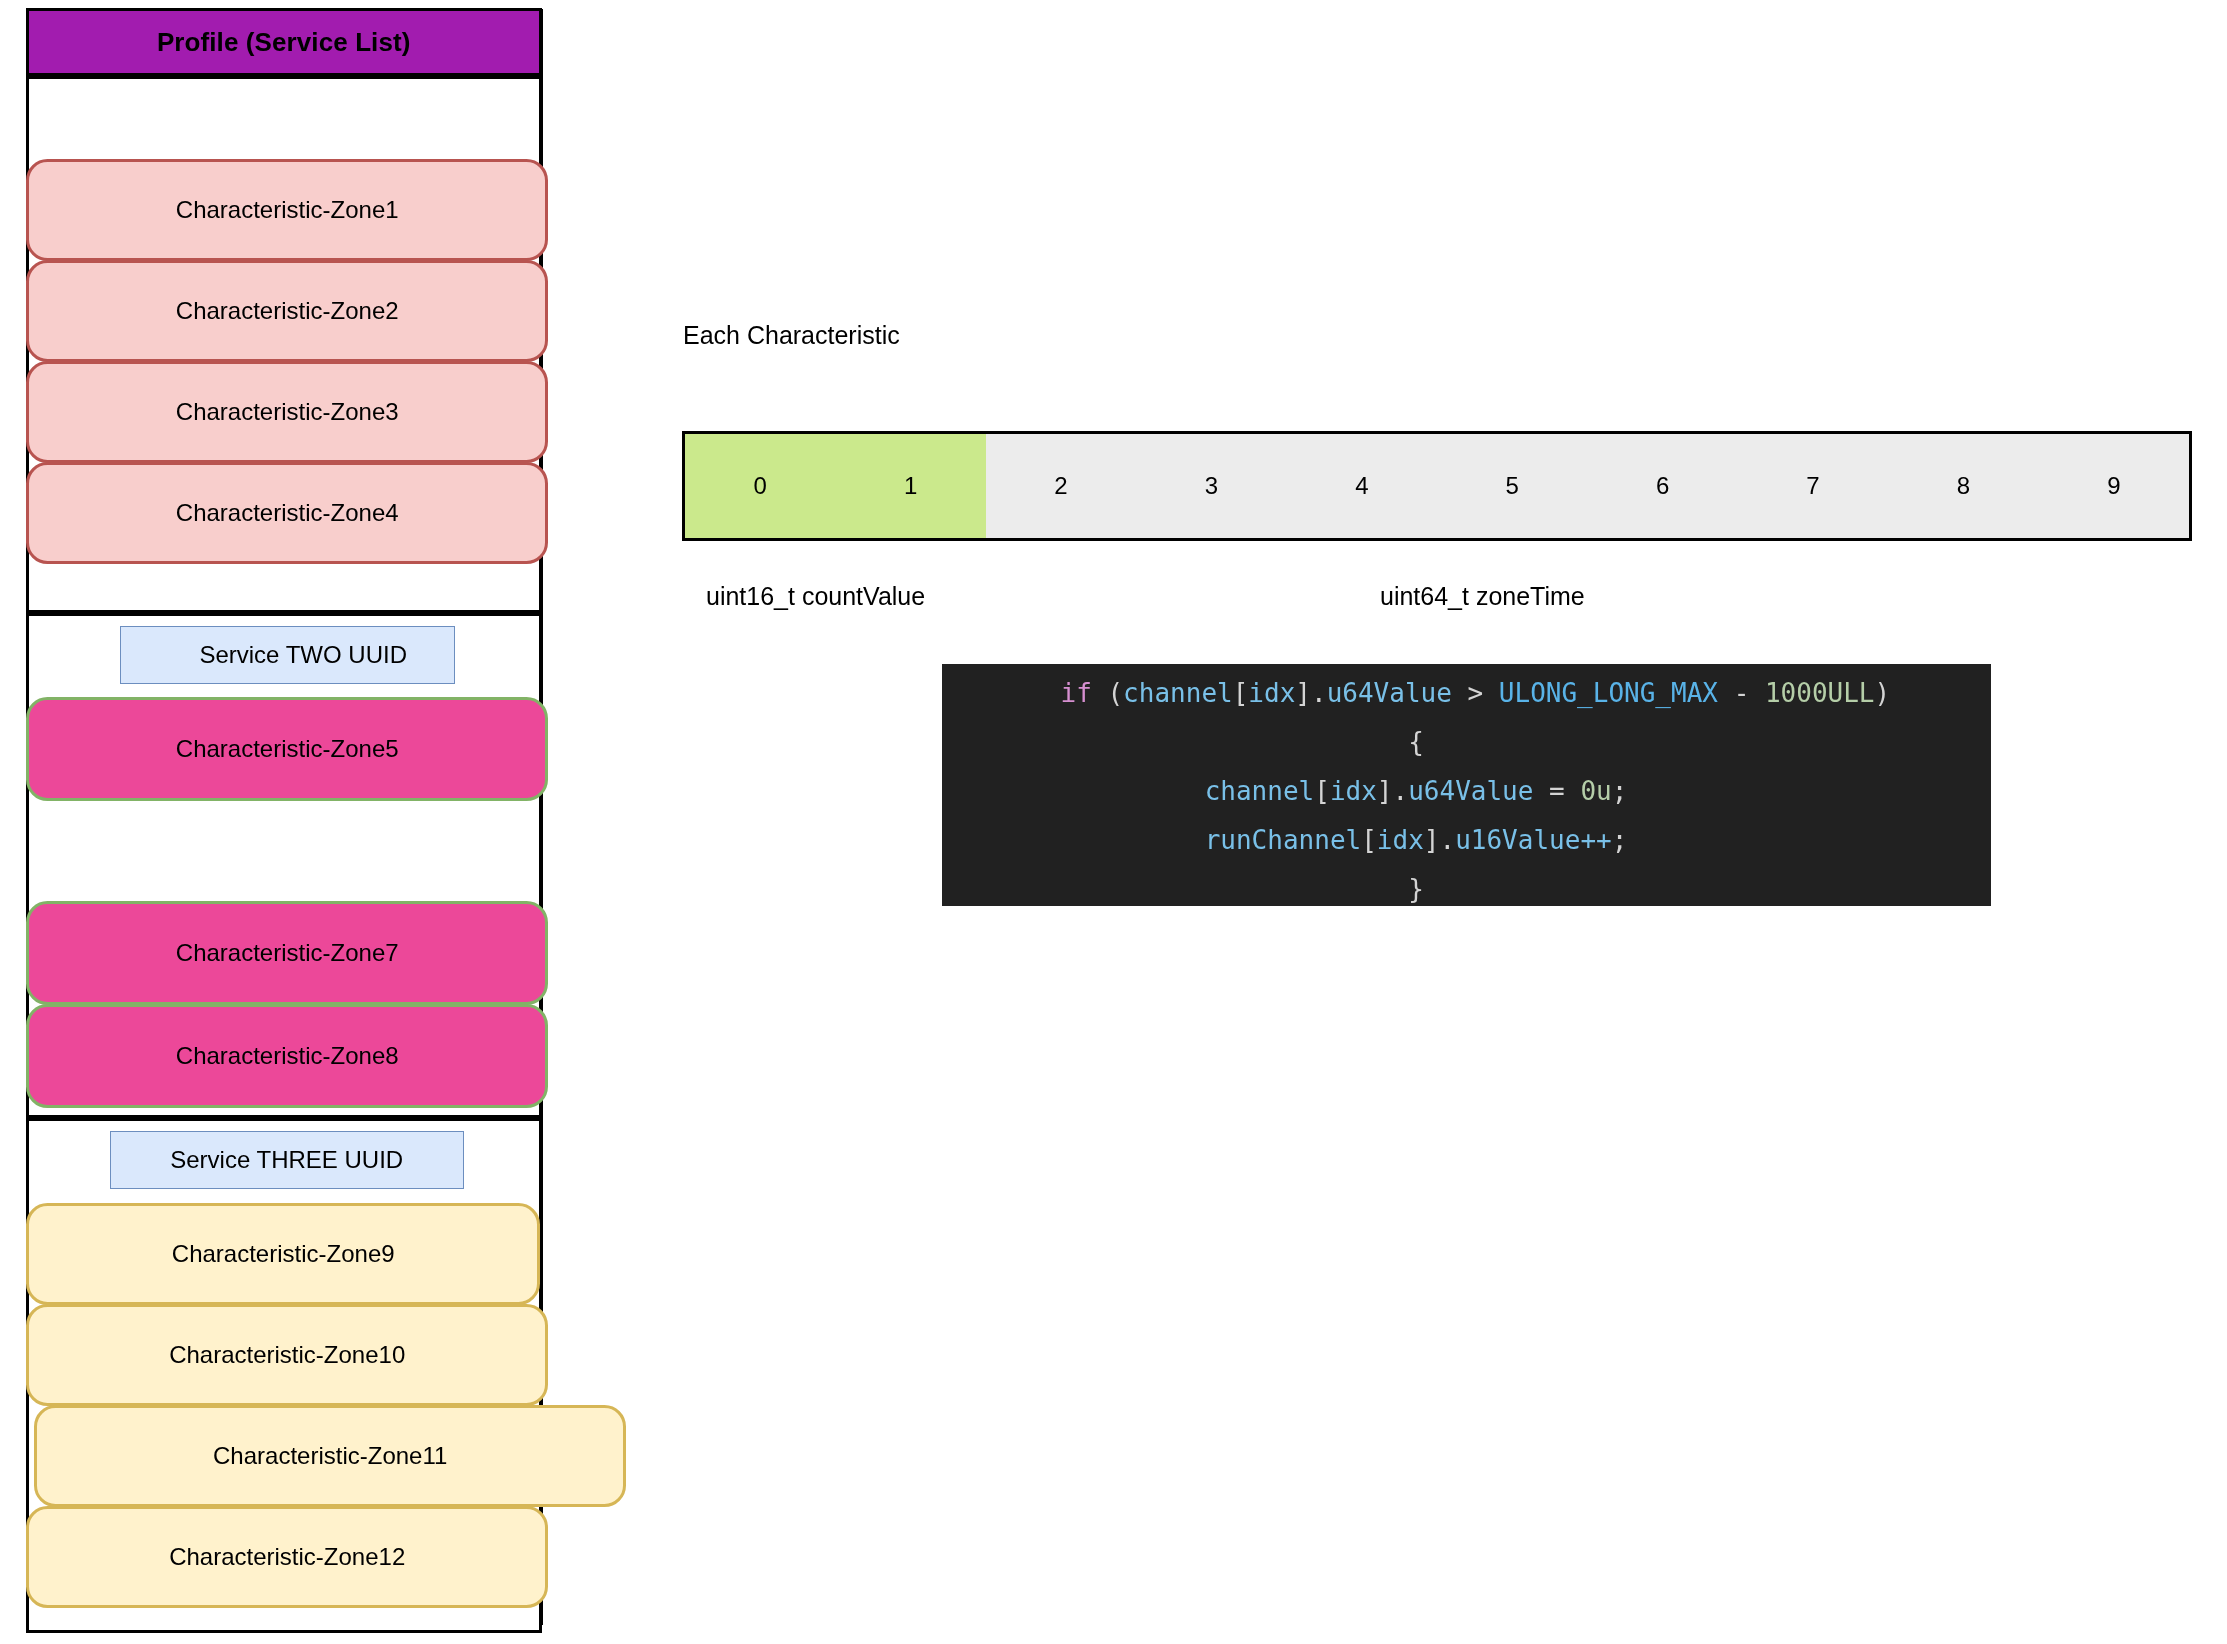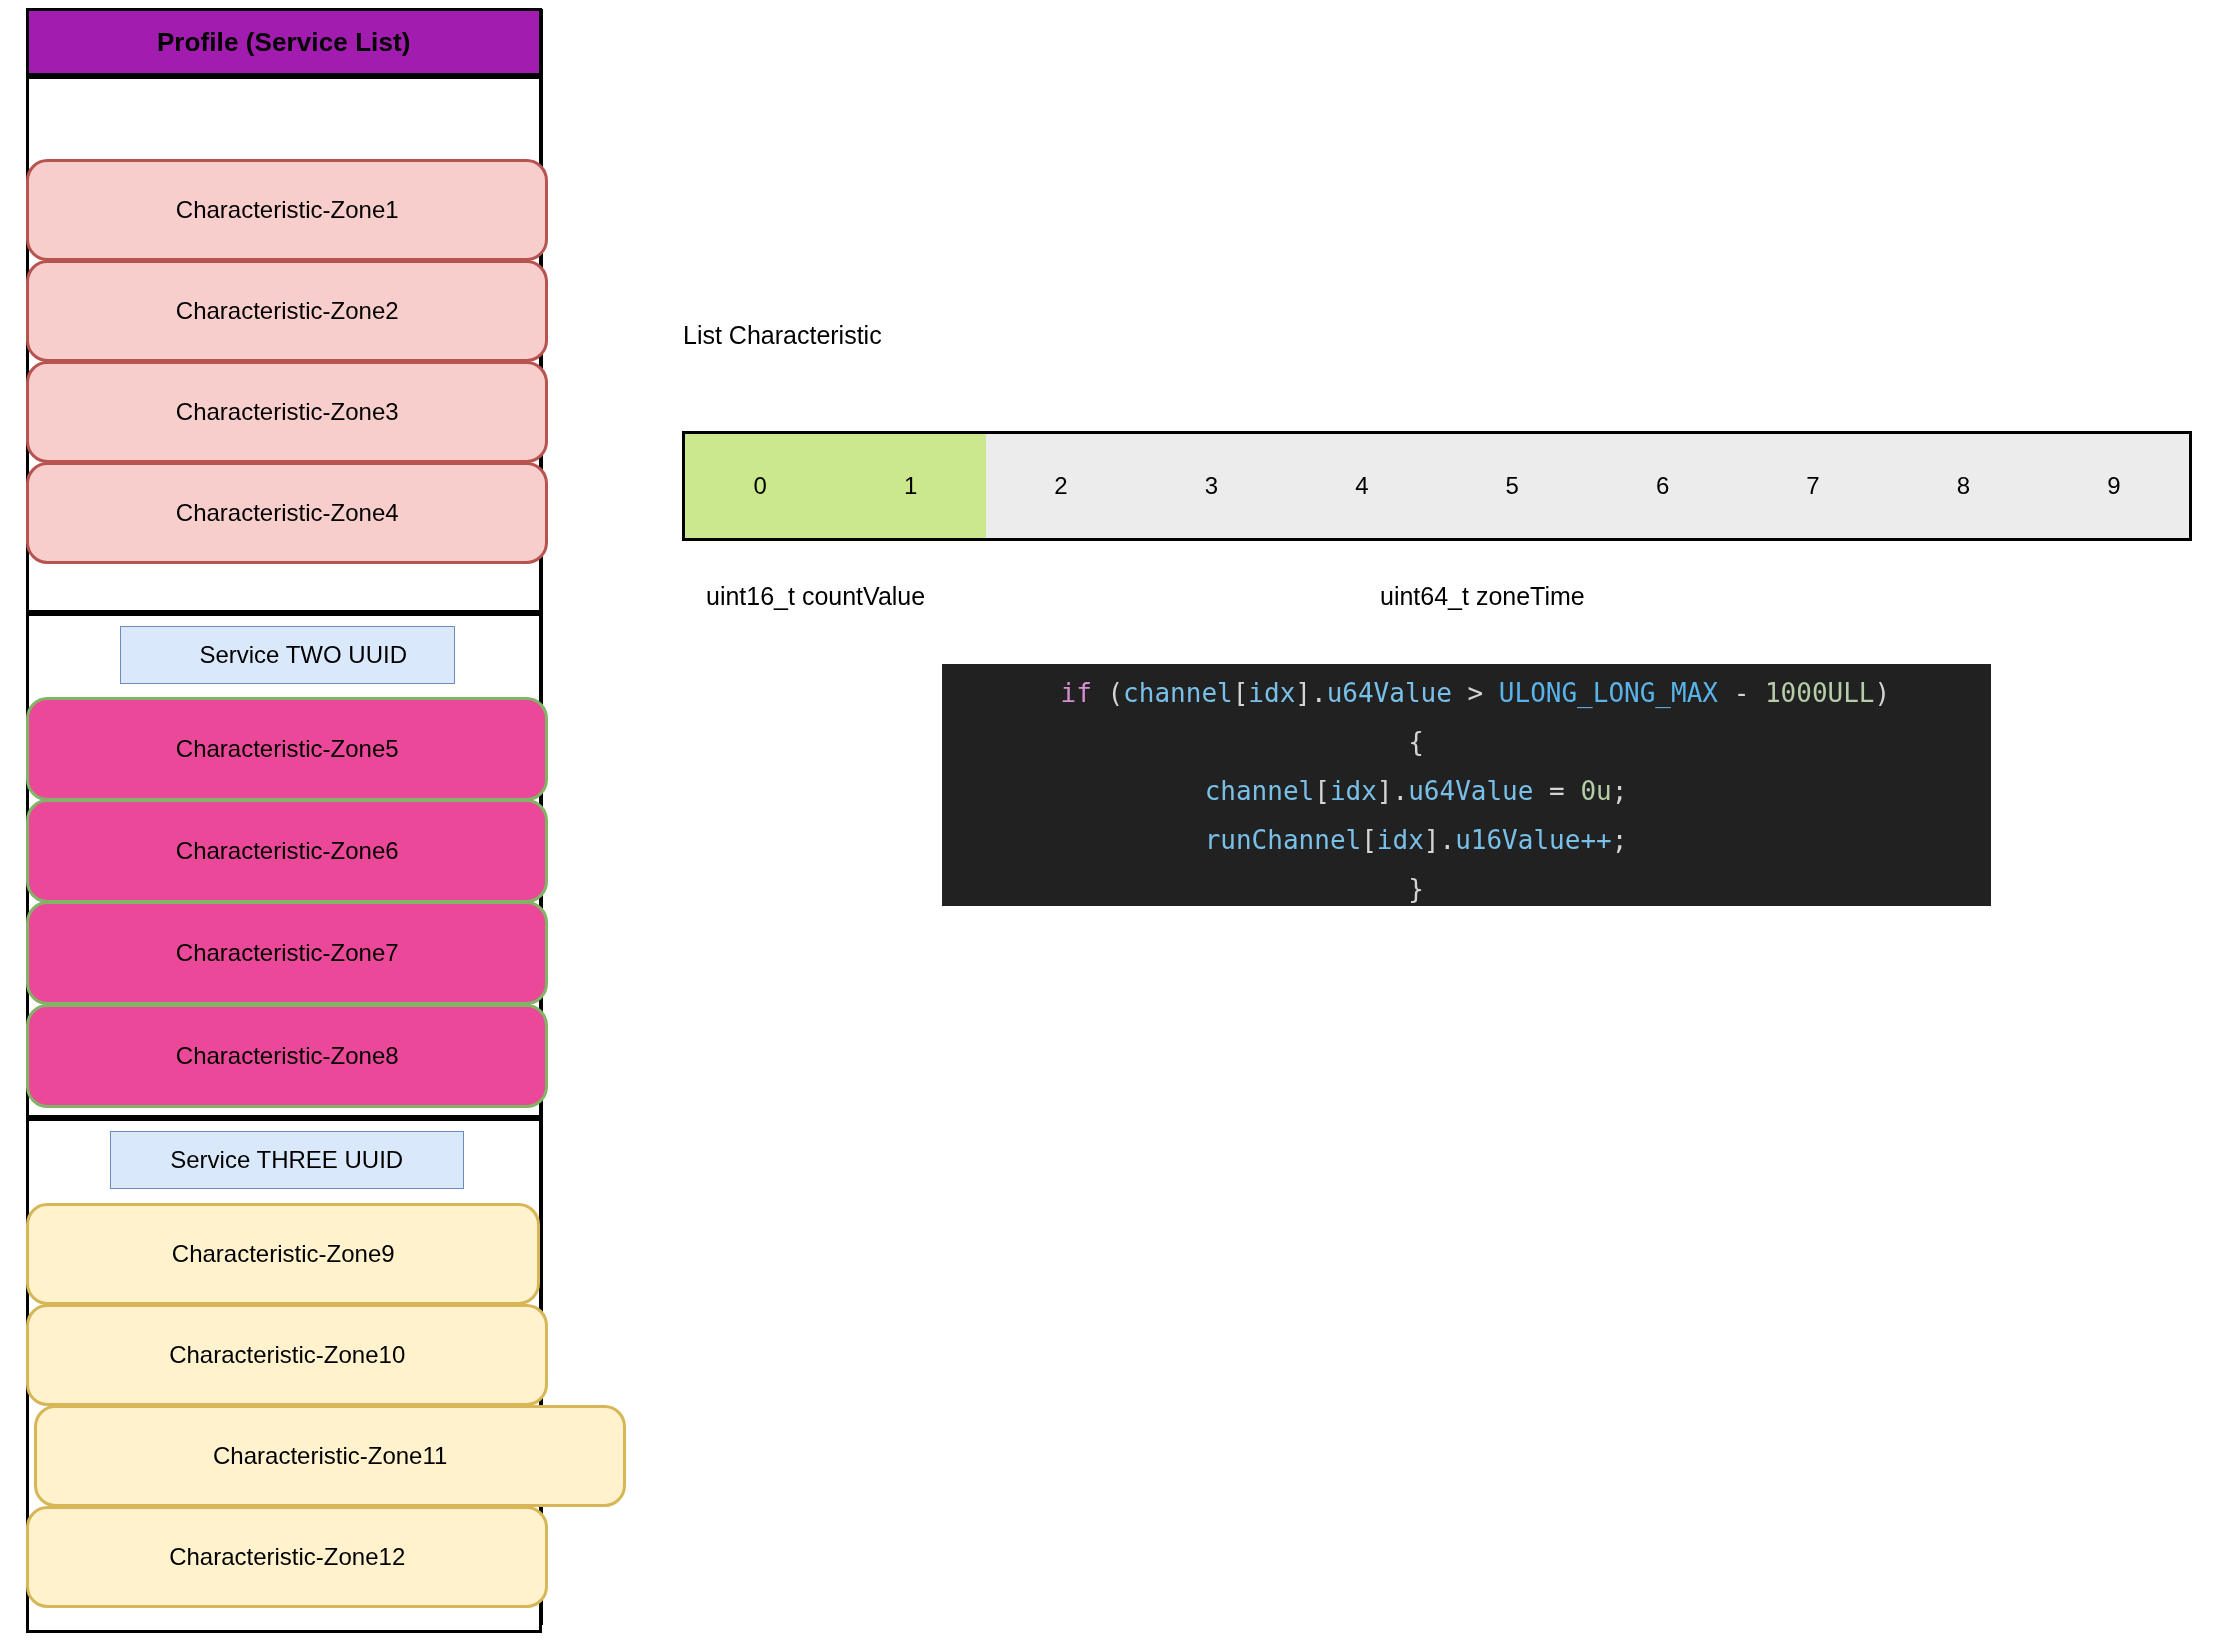--- a/index.html
+++ b/index.html
@@ -178,23 +178,20 @@
           <span>Characteristic-Zone4</span>
         </div>
       </div>
       <div class="service-group" style="top: 601px; height: 505px;">
         <div class="service-uuid" style="width: 335px; height: 58px; top: 10px; left: 91px; padding-left: 32px;">
           <span>Service TWO UUID</span>
         </div>
         <div class="char-box char-green" style="left: -2.5px; width: 522px; height: 104px; top: 81px;">
           <span>Characteristic-Zone5</span>
         </div>
-        <div class="char-box char-green" style="left: -2.5px; width: 522px; height: 104px; top: 183px;">
-          <span>Characteristic-Zone6</span>
-        </div>
         <div class="char-box char-green" style="left: -2.5px; width: 522px; height: 104px; top: 285px;">
           <span>Characteristic-Zone7</span>
         </div>
         <div class="char-box char-green" style="left: -2.5px; width: 522px; height: 104px; top: 388px;">
           <span>Characteristic-Zone8</span>
         </div>
       </div>
       <div class="service-group" style="top: 1106px; height: 515px;">
         <div class="service-uuid" style="width: 354px; height: 58px; top: 10px; left: 81px;">
           <span>Service THREE UUID</span>
@@ -208,21 +205,21 @@
         <div class="char-box char-amber" style="left: -2.5px; width: 592px; height: 102px; top: 284px; margin-left: 8px;">
           <span>Characteristic-Zone11</span>
         </div>
         <div class="char-box char-amber" style="left: -2.5px; width: 522px; height: 102px; top: 385px;">
           <span>Characteristic-Zone12</span>
         </div>
       </div>
     </div>
 </div>
 
-<div id="each-char-label">List Characteristic</div>
+<div id="each-char-label">Each Characteristic</div>
 
 <div id="byte-strip">
     <div class="byte-cell hi">
       <span>0</span>
     </div>
     <div class="byte-cell hi">
       <span>1</span>
     </div>
     <div class="byte-cell lo">
       <span>2</span>

